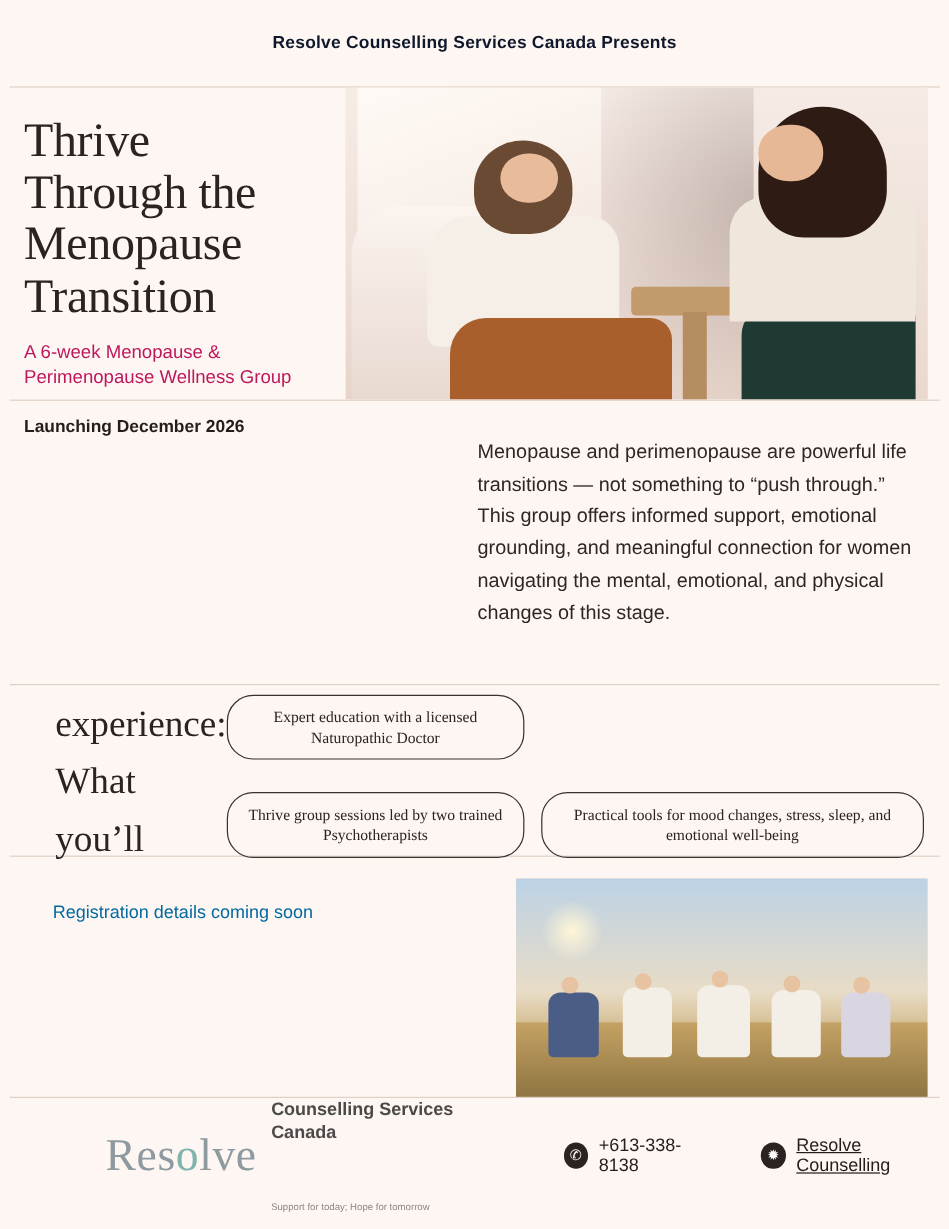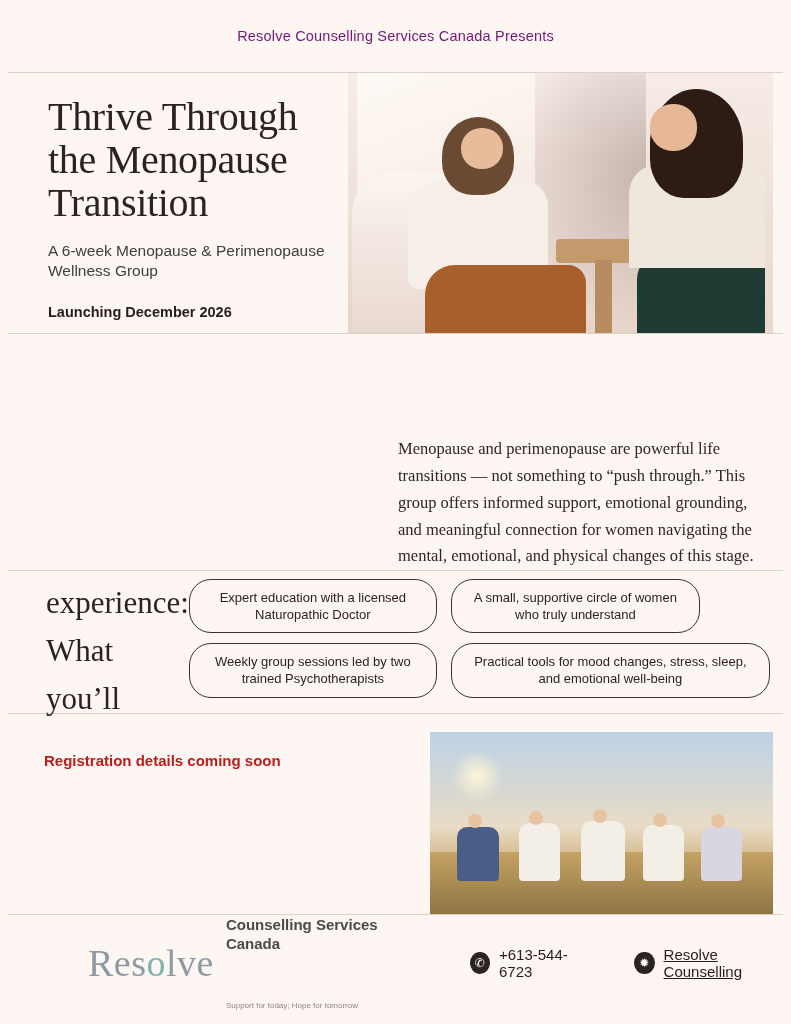--- a/index.html
+++ b/index.html
@@ -24,54 +24,54 @@
 
   
   .presents-bar {
     height: 72px;
     display: flex;
     align-items: center;
     justify-content: center;
   }
   .presents-text {
     font-size: 14.5px;
-    font-weight: normal;
+    font-weight: bold;
     letter-spacing: 0.2px;
-    color: #701a75;
+    color: #0f172a;
   }
   .rule {
     height: 1px;
     background: #e0cfc6;
     margin: 0 8px;
   }
 
   
   .hero {
     display: flex;
     height: 260px;
     align-items: stretch;
   }
   .hero-left {
-    width: 348px;
-    padding: 22px 20px 0 48px;
+    width: 288px;
+    padding: 22px 20px 0 20px;
     box-sizing: border-box;
   }
   .hero-title {
     font-family: "Liberation Serif", serif;
     font-size: 40px;
     line-height: 1.08;
     font-weight: normal;
     color: #2b2320;
     margin: 0 0 16px 0;
     letter-spacing: -0.3px;
   }
   .hero-sub {
     font-size: 15.5px;
     line-height: 1.35;
-    color: #404040;
+    color: #be185d;
     margin-bottom: 22px;
     max-width: 280px;
   }
   .hero-launch {
     font-size: 14.5px;
     font-weight: bold;
     color: #241d1b;
   }
   .hero-photo {
     flex: 1;
@@ -198,22 +198,21 @@
     top: 72%;
     width: 4%;
     height: 28%;
     background: #b68d60;
   }
 
   
   .intro {
     display: flex;
     height: 236px;
-    align-items: flex-end;
-    font-family: Liberation Serif, serif;
+    align-items: flex-start;
   }
   .intro-photo {
     width: 348px;
     margin-left: 12px;
     position: relative;
     overflow: hidden;
     background: #efe2db;
   }
   .photo2 { position: absolute; inset: 0;
     background: linear-gradient(180deg,#fdf7f3 0%, #f0e4dc 60%, #e3d2c8 100%);
@@ -288,21 +287,22 @@
     color: #2b2320;
   }
   .exp-pills {
     flex: 1;
     padding-right: 26px;
     box-sizing: border-box;
   }
   .pill-row {
     display: flex;
     gap: 14px;
-    margin-bottom: 10px;
+    margin-bottom: 27px;
+    font-family: Liberation Serif, serif;
   }
   .pill {
     border: 1px solid #3a302c;
     border-radius: 22px;
     padding: 9px 16px;
     font-size: 13px;
     line-height: 1.32;
     text-align: center;
     color: #2b2320;
     background: transparent;
@@ -330,22 +330,22 @@
   }
   .details-left li {
     font-size: 17px;
     line-height: 1.62;
     margin-bottom: 4px;
     color: #2b2320;
   }
   .reg-note {
     margin-top: 20px;
     font-size: 15px;
-    font-weight: bold;
-    color: #b91c1c;
+    font-weight: normal;
+    color: #0369a1;
   }
   .details-photo {
     flex: 1;
     margin-right: 18px;
     position: relative;
     overflow: hidden;
     background: #e8d8c8;
   }
   .photo3 { position: absolute; inset: 0;
     background: linear-gradient(180deg,#bcd2e6 0%, #e8dcc6 52%, #c9a96f 78%, #9e8754 100%);
@@ -467,24 +467,23 @@
   <div class="rule"></div>
 
   <div class="experience">
     <div class="exp-title">
       <div>experience:</div>
       <div>What you’ll</div>
     </div>
     <div class="exp-pills">
       <div class="pill-row">
         <div class="pill w1">Expert education with a licensed Naturopathic Doctor</div>
-        <div class="pill w2">A small, supportive circle of women who truly understand</div>
       </div>
       <div class="pill-row">
-        <div class="pill w3">Weekly group sessions led by two trained Psychotherapists</div>
+        <div class="pill w3">Thrive group sessions led by two trained Psychotherapists</div>
         <div class="pill w4">Practical tools for mood changes, stress, sleep, and emotional well-being</div>
       </div>
     </div>
   </div>
   <div class="rule"></div>
 
   <div class="details">
     <div class="details-left">
       <div class="reg-note">Registration details coming soon</div>
     </div>
@@ -510,21 +509,21 @@
   <div class="footer">
     <div class="logo-wrap">
       <div class="logo-word"><span>Res</span><span class="teal">o</span><span>lve</span></div>
       <div class="logo-sub">
         <div class="l1">Counselling Services Canada</div>
         <div class="l2">Support for today; Hope for tomorrow</div>
       </div>
     </div>
     <div class="contact">
       <div class="circle-icon">✆</div>
-      <div class="contact-text">+613-544-6723</div>
+      <div class="contact-text">+613-338-8138</div>
     </div>
     <div class="contact web">
       <div class="circle-icon">✹</div>
       <div class="contact-link">Resolve Counselling</div>
     </div>
   </div>
 
 </div>
 
 </body></html>

